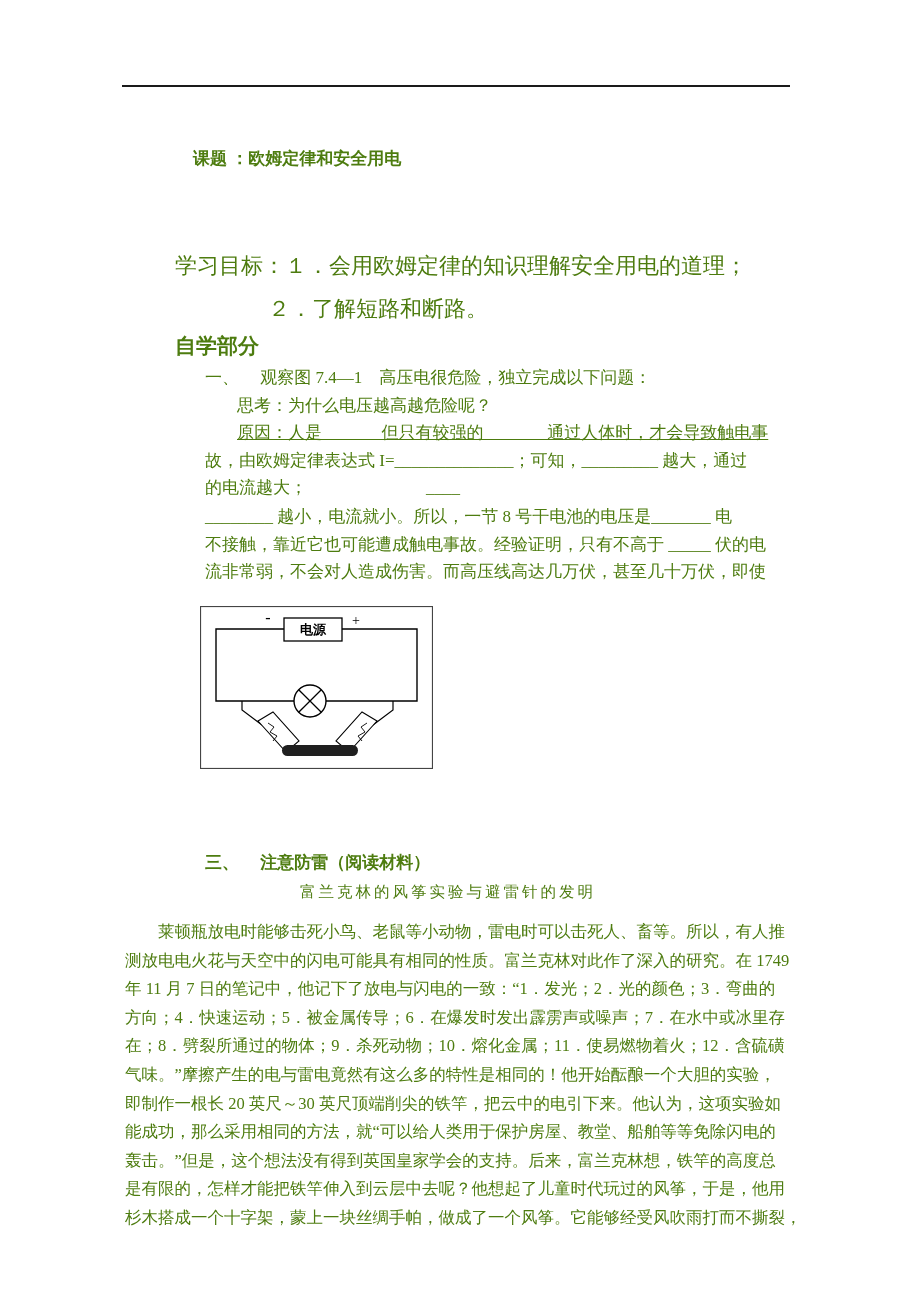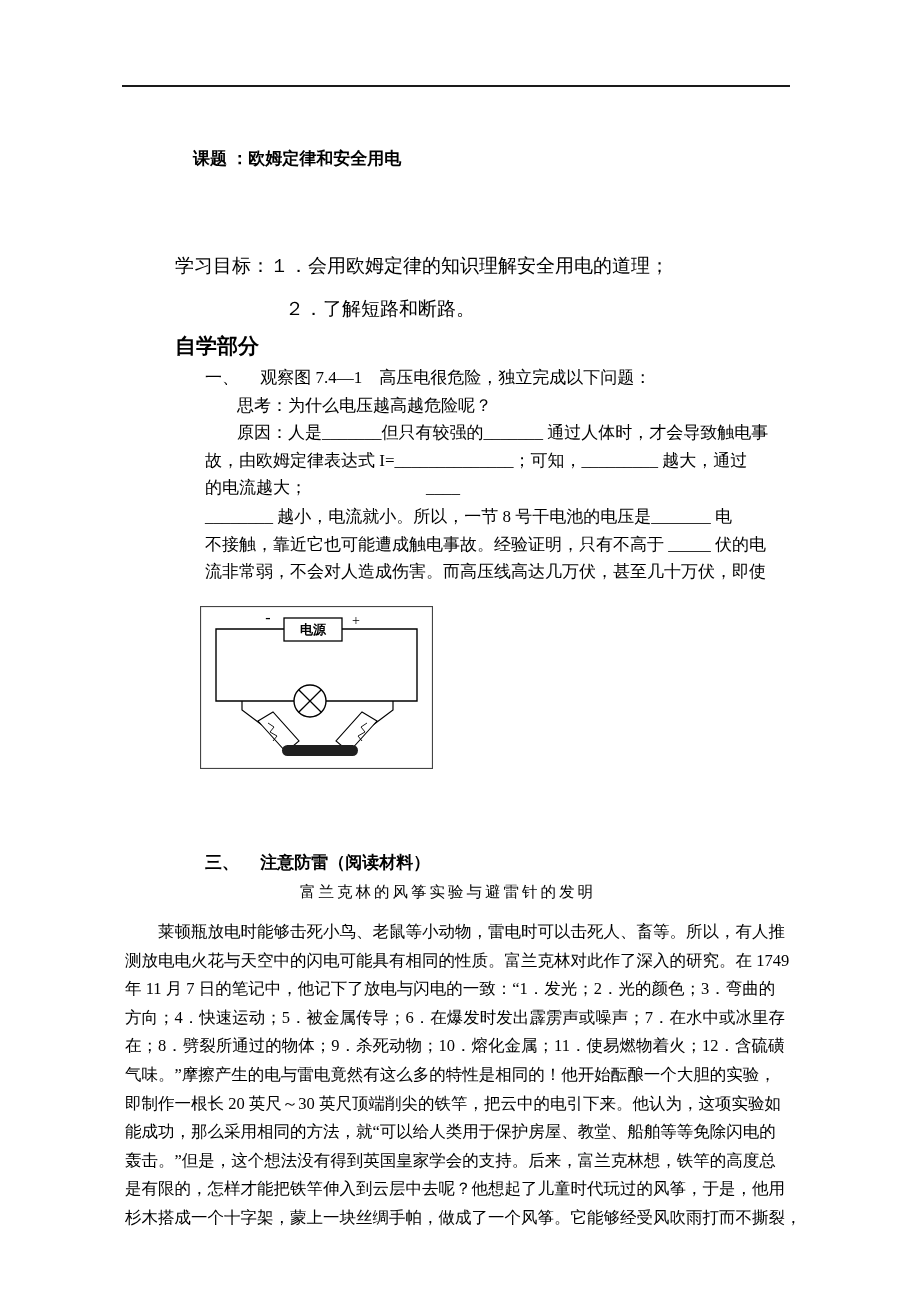--- a/index.html
+++ b/index.html
@@ -2,21 +2,21 @@
 <html><head>
 <meta charset="utf-8">
 <style>
   * { margin:0; padding:0; box-sizing:border-box; }
   html,body { background:#ffffff; }
   .page {
     position:relative;
     width:920px; height:1302px;
     background:#ffffff;
     font-family:"Liberation Serif","DejaVu Serif",serif;
-    color:#000000;
+    color:#4d7c0f;
     overflow:hidden;
     border-radius:19px;
   }
   .abs { position:absolute; }
   .line {
     white-space:pre;
     font-size:17px;
     line-height:27.6px;
   }
   .bold { font-weight:bold; }
@@ -26,46 +26,46 @@
     border-top:2px solid #1a1a1a;
     height:0;
   }
   .heading-sans {
     font-family:"Liberation Sans","DejaVu Sans",sans-serif;
     font-weight:bold;
     font-size:21px;
     line-height:26px;
     white-space:pre;
   }
-  .objective { font-size:19px; line-height:27px; white-space:pre; }
+  .objective { font-size:22px; line-height:27px; white-space:pre; }
   .spread { letter-spacing:5.5px; }
   .rc .line { line-height:28.4px; }
   .para .line { font-size:16.5px; line-height:28.6px; }
   .subtitle { font-size:15.5px; letter-spacing:3px; white-space:pre; }
   .h3 { font-size:17px; font-weight:bold; white-space:pre; line-height:27px; }
   svg text { font-family:"Liberation Serif","DejaVu Serif",serif; }
 </style>
 </head>
 <body>
 
 <div class="page">
 
   <div class="rule"></div>
 
   <div class="abs line bold" style="left:193px; top:145px;">课题 ：欧姆定律和安全用电</div>
 
   <div class="abs objective" style="left:175px; top:252px;">学习目标：１．会用欧姆定律的知识理解安全用电的道理；</div>
-  <div class="abs objective" style="left:285px; top:295px;">２．了解短路和断路。</div>
+  <div class="abs objective" style="left:268px; top:295px;">２．了解短路和断路。</div>
 
   <div class="abs heading-sans" style="left:175px; top:333px;">自学部分</div>
 
   <div class="abs" style="left:205px; top:364px;">
     <div class="line">一、　 观察图 7.4—1　高压电很危险，独立完成以下问题：</div>
     <div class="line" style="padding-left:32px;">思考：为什么电压越高越危险呢？</div>
-    <div class="line" style="padding-left:32px;">原因：人是_______但只有较强的_______ 通过人体时，才会导致触电事</div>
+    <div class="line" style="padding-left:32px;text-decoration:underline;">原因：人是_______但只有较强的_______ 通过人体时，才会导致触电事</div>
     <div class="line">故，由欧姆定律表达式 I=______________；可知，_________ 越大，通过</div>
     <div class="line">的电流越大；　　　　　　　____</div>
   </div>
 
   <div class="abs" style="left:205px; top:503px;">
     <div class="line">________ 越小，电流就小。所以，一节 8 号干电池的电压是_______ 电</div>
     <div class="line">不接触，靠近它也可能遭成触电事故。经验证明，只有不高于 _____ 伏的电</div>
     <div class="line">流非常弱，不会对人造成伤害。而高压线高达几万伏，甚至几十万伏，即使</div>
   </div>
 

